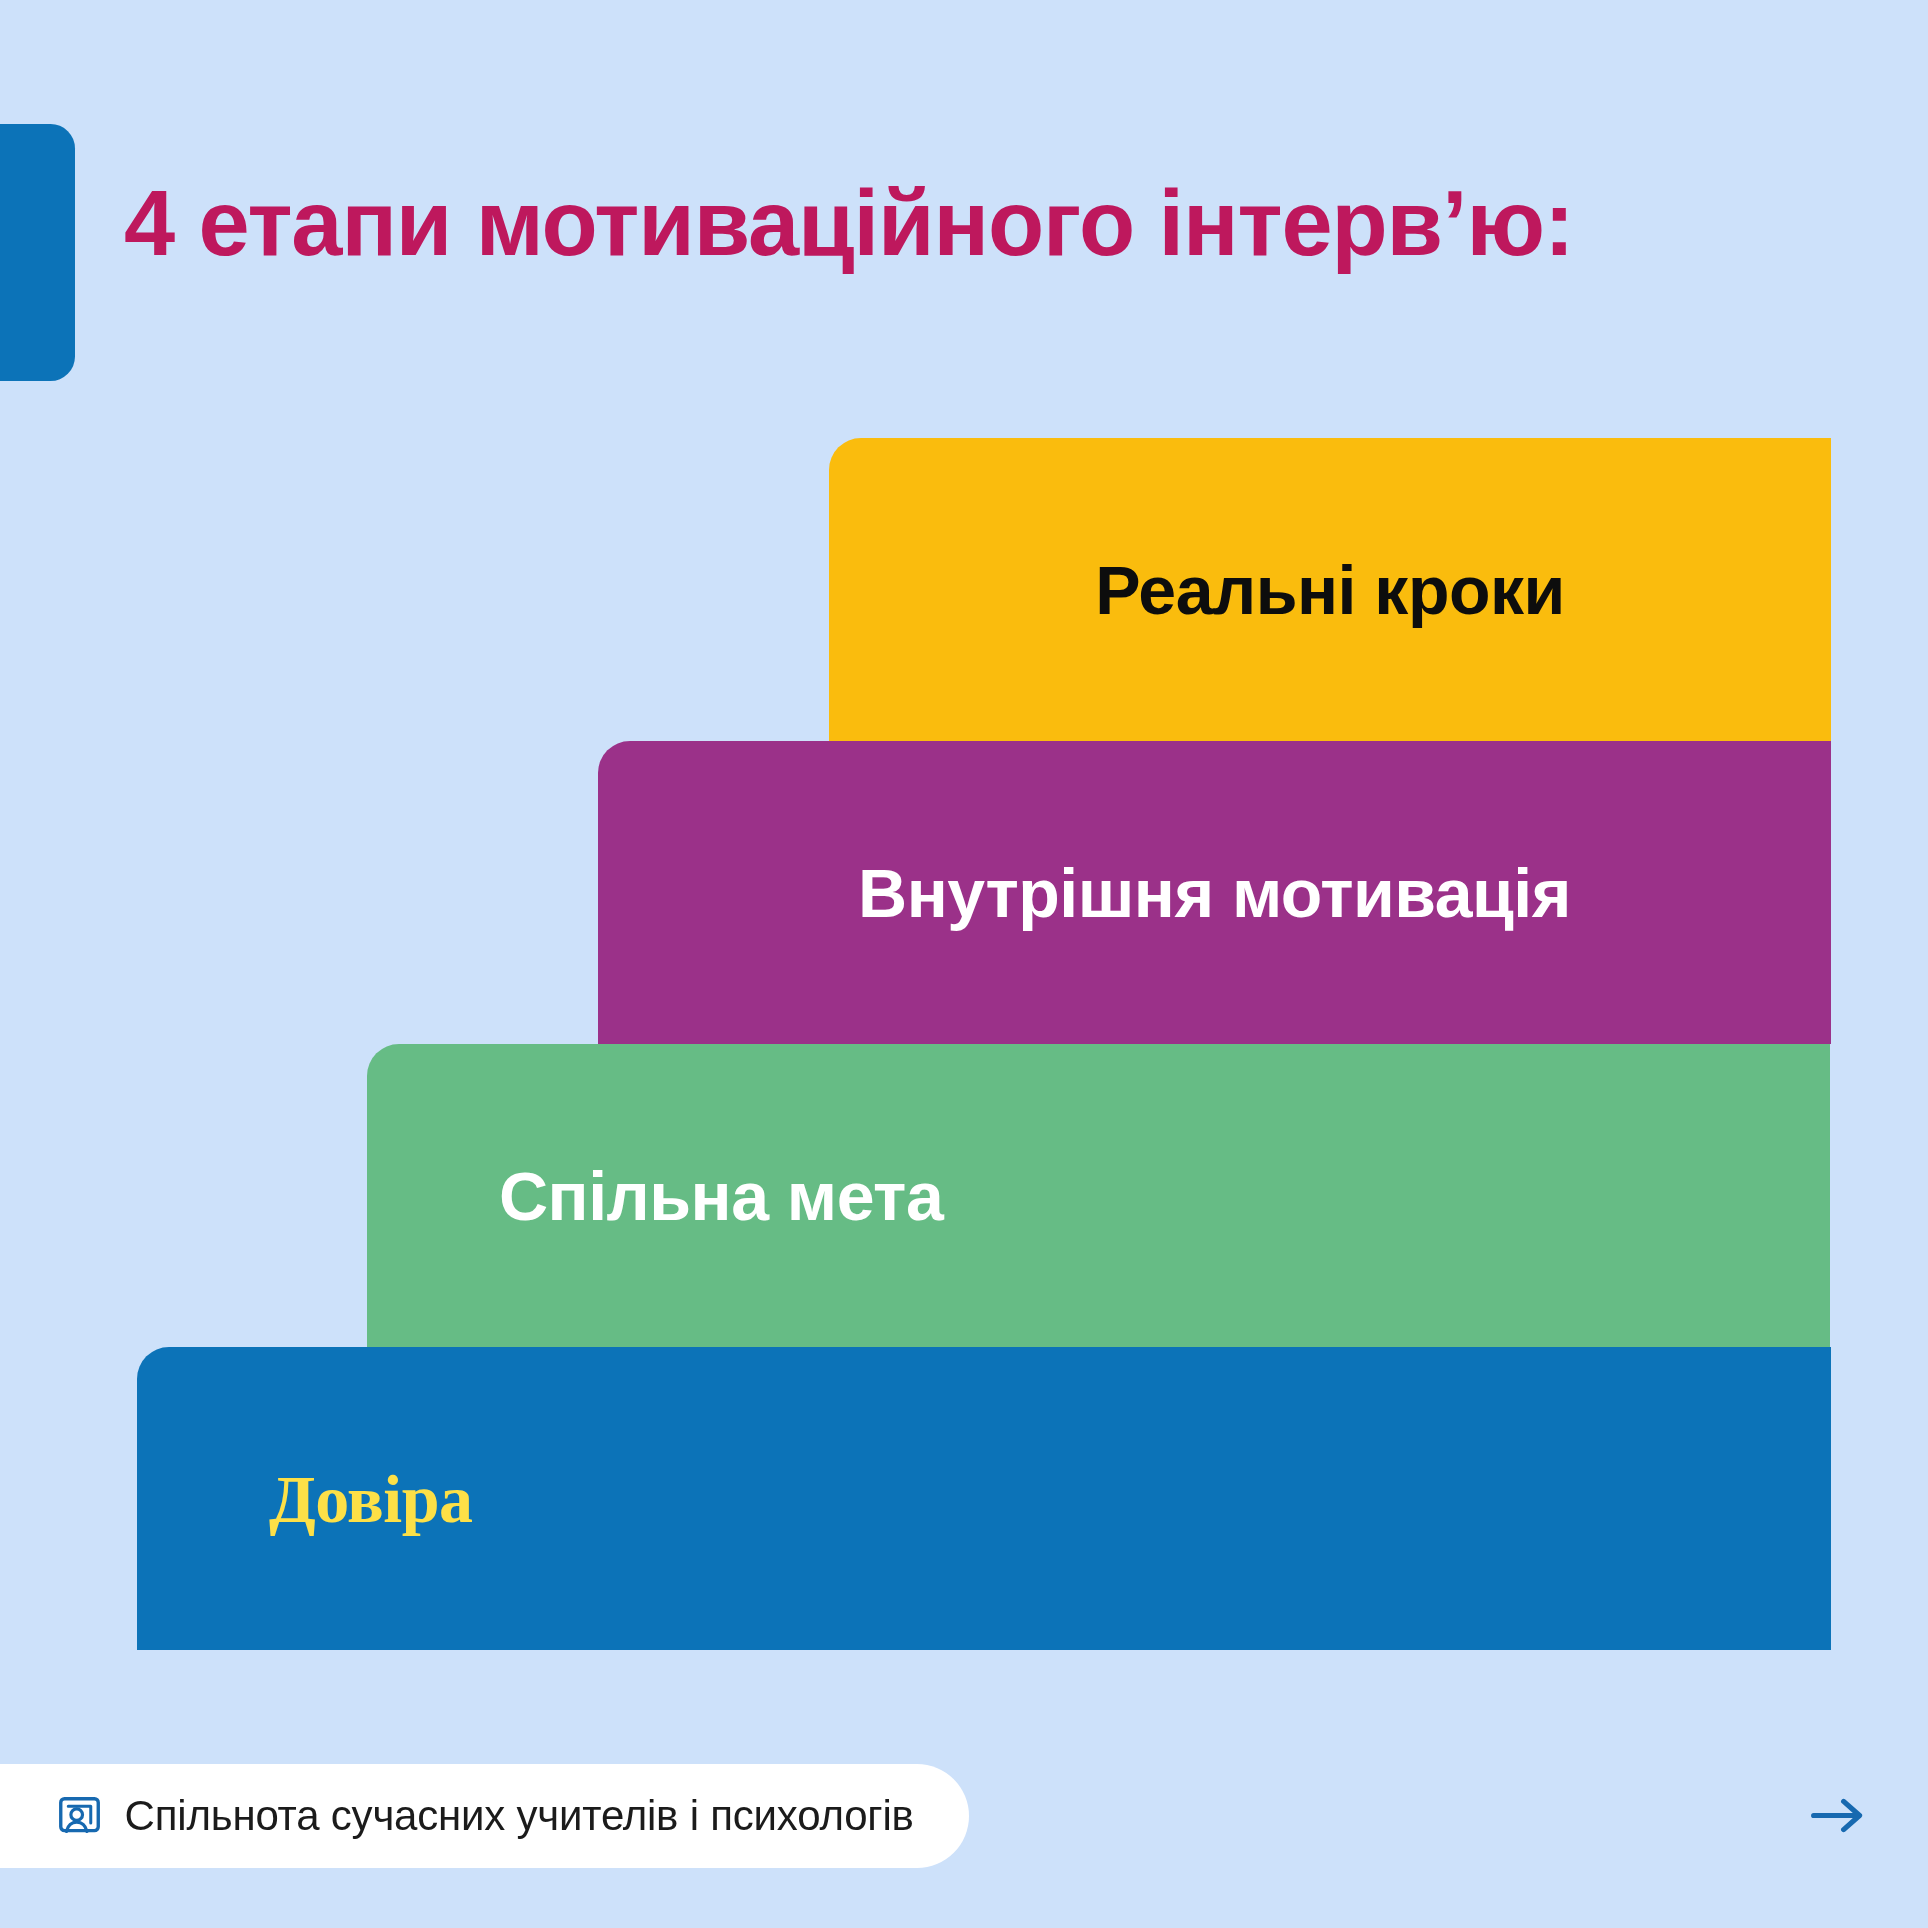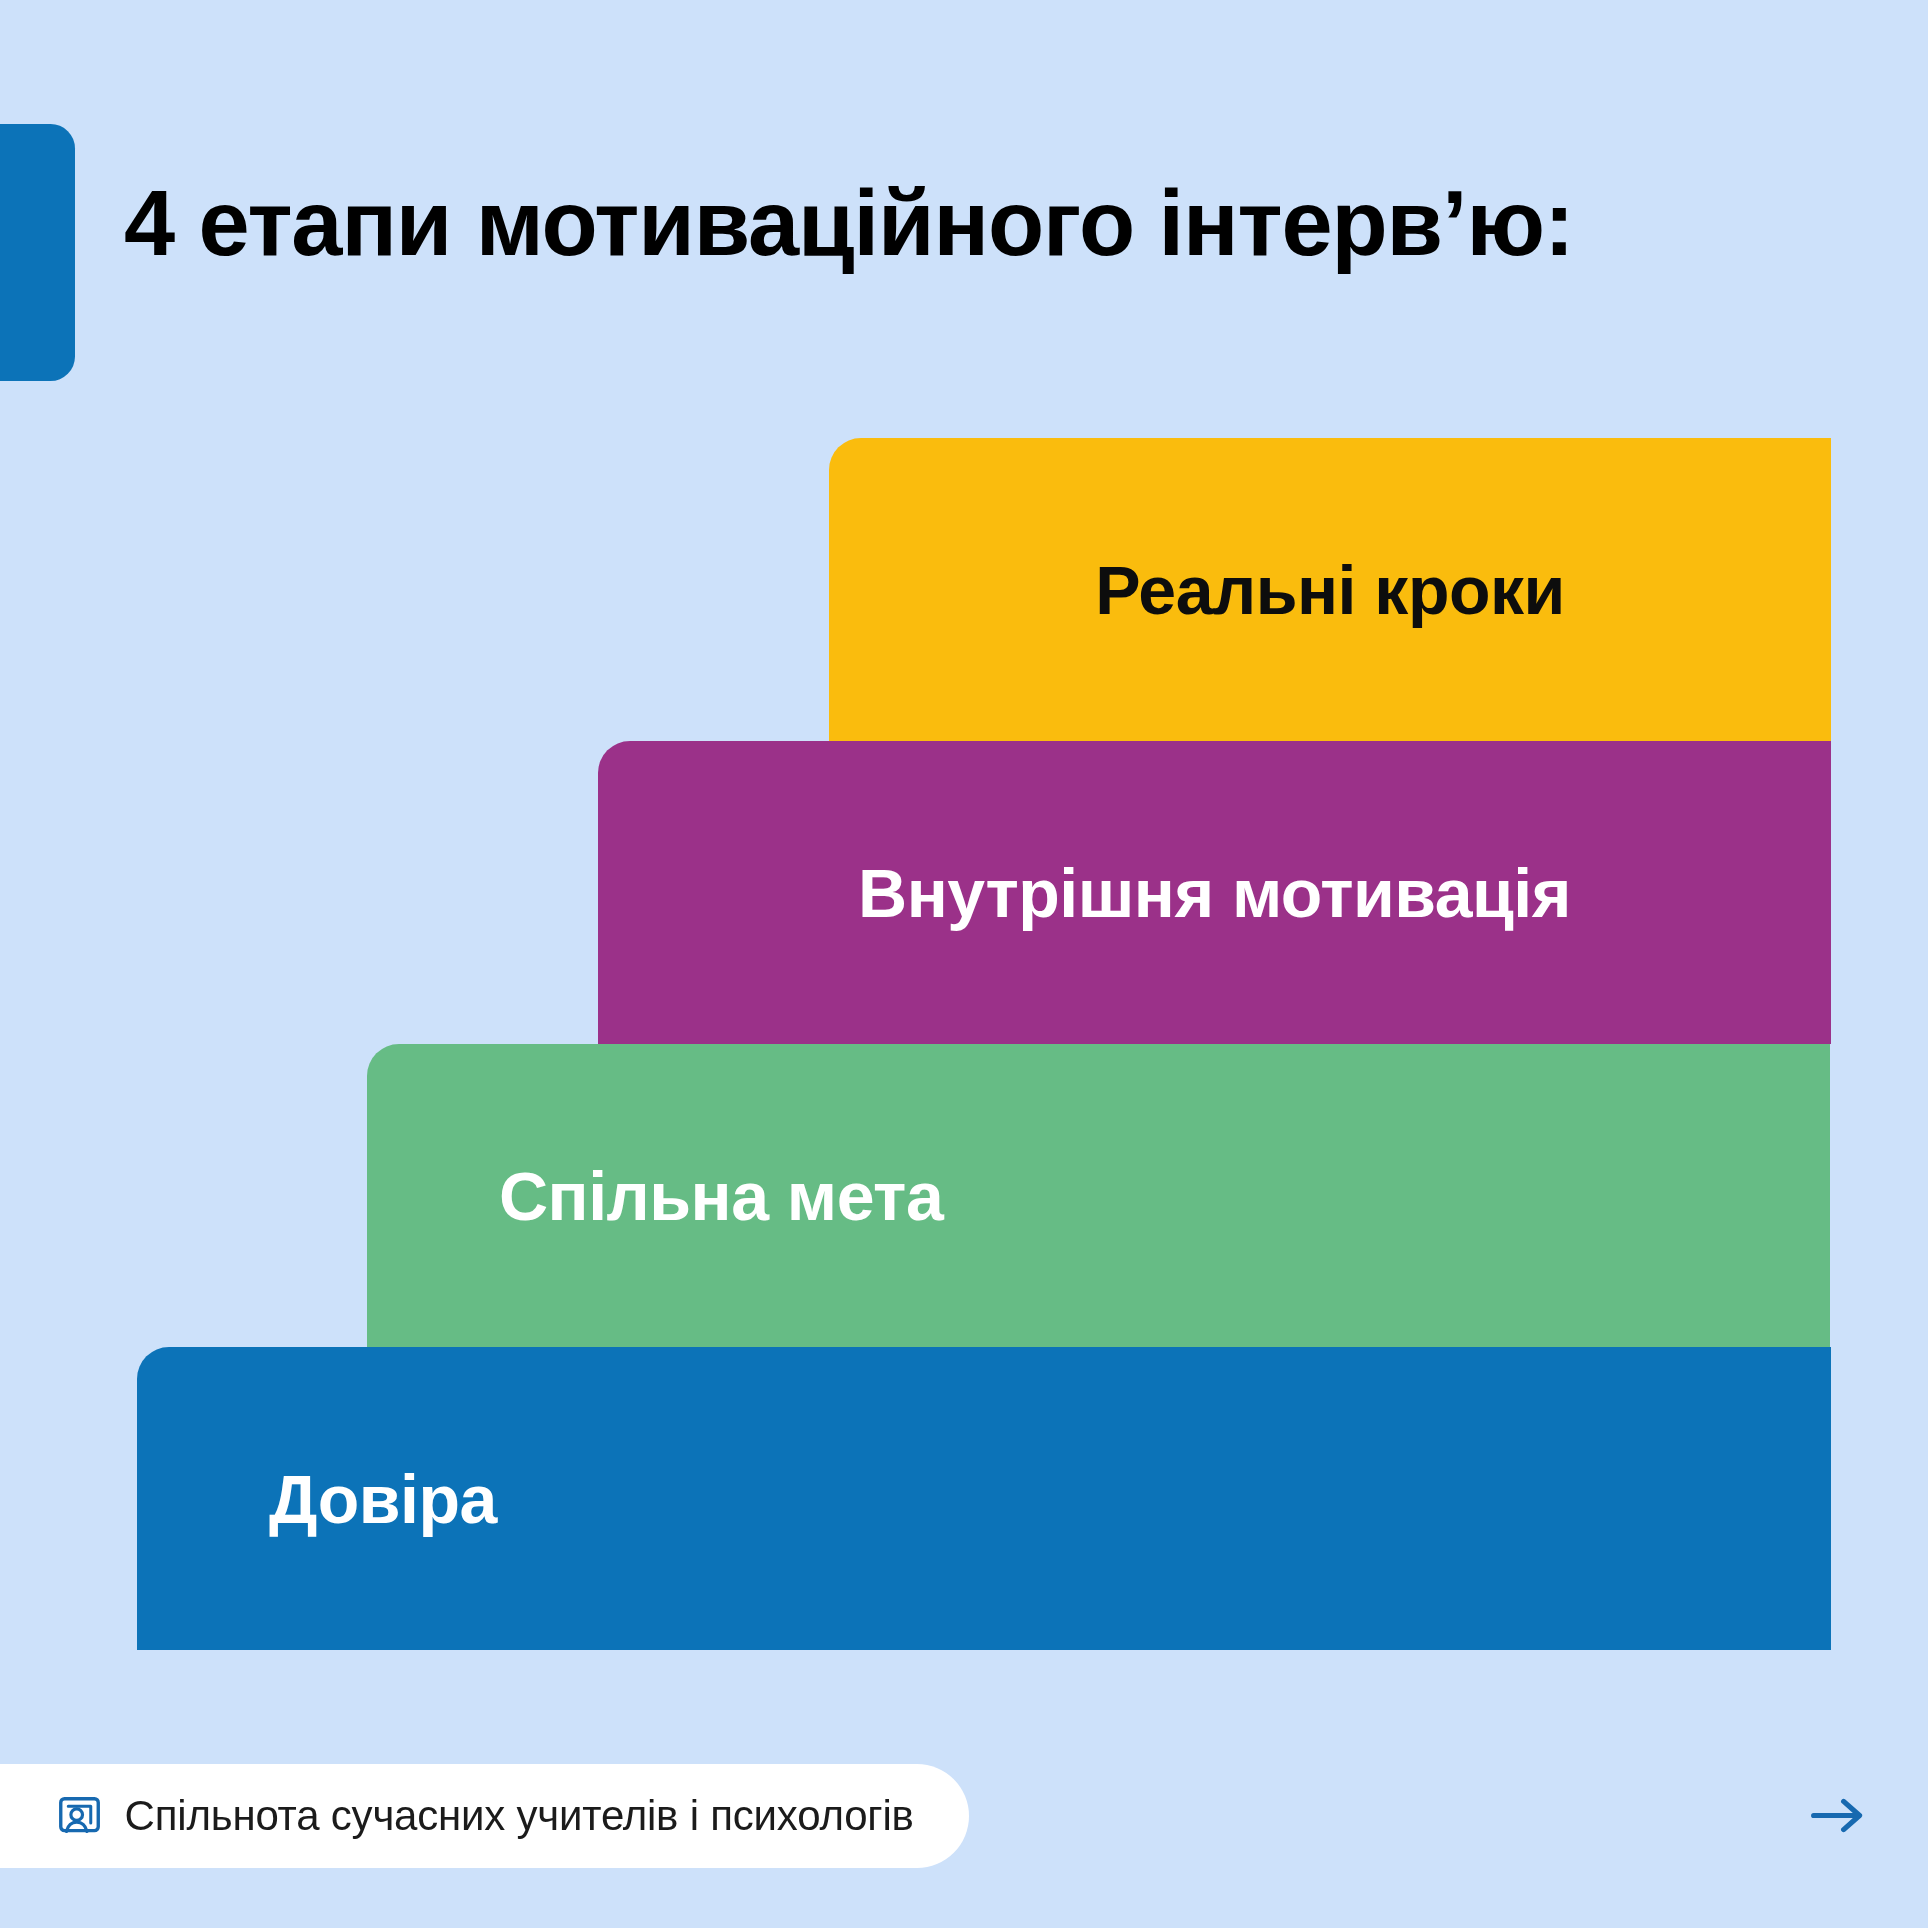--- a/index.html
+++ b/index.html
@@ -38,21 +38,21 @@
   }
 
   
   .page-title {
     position: absolute;
     left: 124px;
     top: 177px;
     font-size: 92px;
     line-height: 1.0;
     font-weight: 700;
-    color: #000000;
+    color: #be185d;
     letter-spacing: -1.1px;
     white-space: nowrap;
     font-stretch: condensed;
   }
 
   
   .stairs {
     position: absolute;
     left: 0;
     top: 0;
@@ -110,21 +110,21 @@
 
   .step-4 { 
     left: 137px;
     top: 1347px;
     width: 1694px;
     height: 303px;
     background: #0C73B8;
     border-top-left-radius: 32px;
     padding-left: 132px;
   }
-  .step-4 .step-label { color: #ffffff; }
+  .step-4 .step-label { color: #fde047; font-family: Liberation Serif, serif; }
 
   
   .footer {
     position: absolute;
     left: 0;
     bottom: 60px;
     width: 1928px;
     height: 104px;
   }
 

